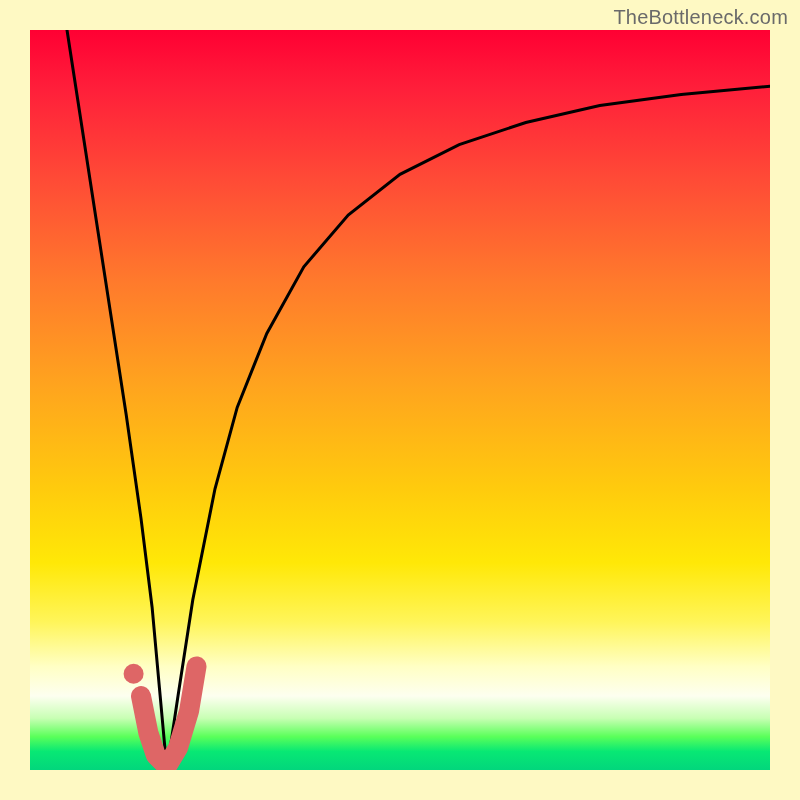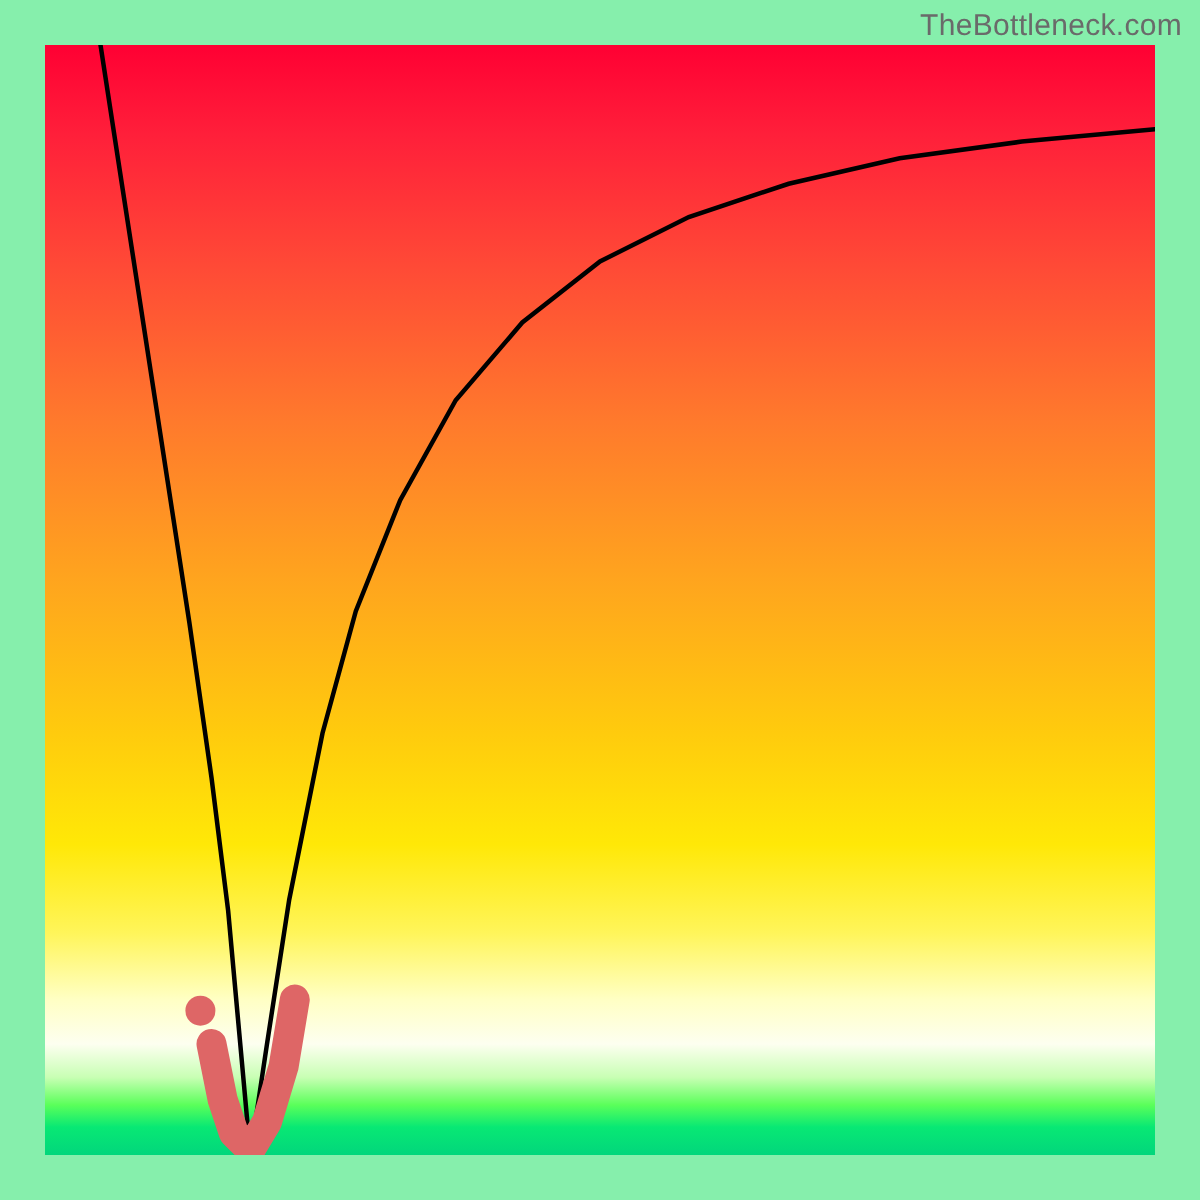--- a/index.html
+++ b/index.html
@@ -8,21 +8,21 @@
     width: 800px;
     height: 800px;
     overflow: hidden;
     background: #000;
     font-family: Arial, Helvetica, sans-serif;
   }
   .frame {
     position: relative;
     width: 800px;
     height: 800px;
-    background: #86efac;
+    background: #fef9c3;
   }
   .plot-area {
     position: absolute;
     left: 30px;
     top: 30px;
     width: 740px;
     height: 740px;
     
     background: linear-gradient(
       to bottom,

